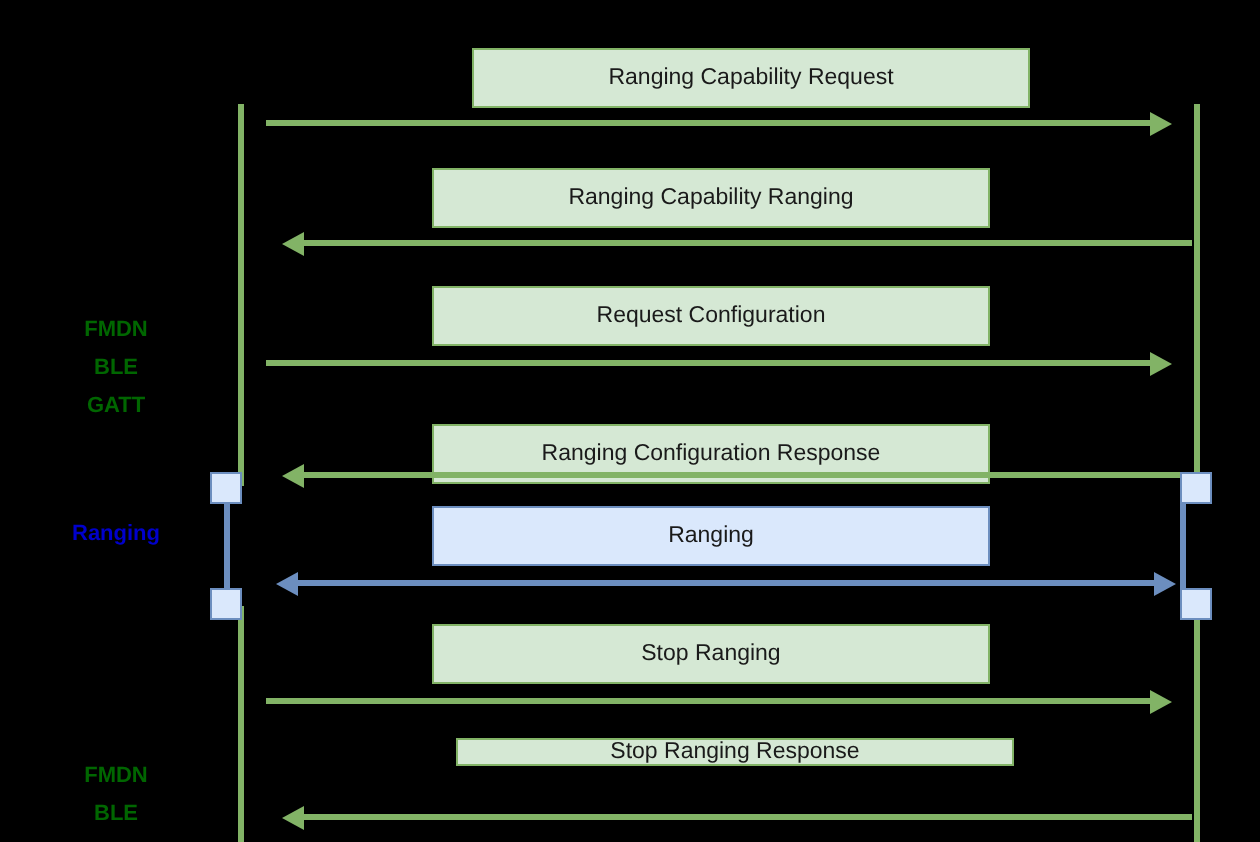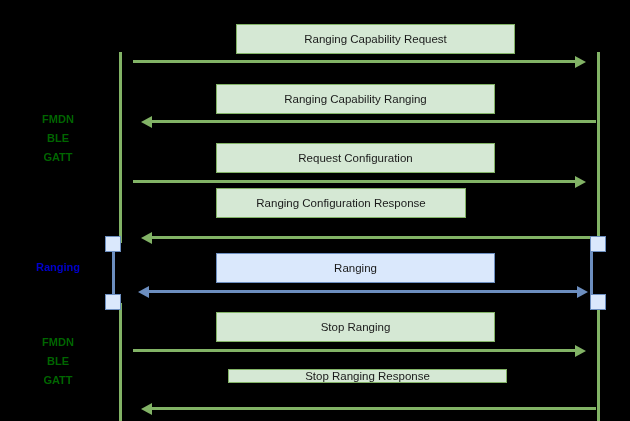--- a/index.html
+++ b/index.html
@@ -24,21 +24,21 @@
   
   .phase-label {
     position: absolute;
     text-align: center;
     font-size: 11px;
     font-weight: bold;
     line-height: 19px;
     letter-spacing: 0px;
     white-space: pre-line;
   }
-  .phase-label.green { color: #006600; }
+  .phase-label.green { color: #006600; margin-top: 46px; }
   .phase-label.blue  { color: #0000cc; }
 
   
   .msg-box {
     position: absolute;
     box-sizing: border-box;
     display: flex;
     align-items: center;
     justify-content: center;
     font-size: 11.5px;
@@ -129,21 +129,21 @@
   <div class="arrow-head right green" style="left:575px; top:55.5px;"></div>
 
   <div class="msg-box green" style="left:216px; top:84px; width:279px; height:30px;">Ranging Capability Ranging</div>
   <div class="arrow-line green" style="left:152px; top:120px; width:444px;"></div>
   <div class="arrow-head left green" style="left:141px; top:115.5px;"></div>
 
   <div class="msg-box green" style="left:216px; top:143px; width:279px; height:30px;">Request Configuration</div>
   <div class="arrow-line green" style="left:133px; top:180px; width:444px;"></div>
   <div class="arrow-head right green" style="left:575px; top:175.5px;"></div>
 
-  <div class="msg-box green" style="left:216px; top:188px; width:250px; height:30px;">Ranging Configuration Response</div>
+  <div class="msg-box green" style="left:216px; top:212px; width:279px; height:30px;">Ranging Configuration Response</div>
   <div class="arrow-line green" style="left:152px; top:236px; width:444px;"></div>
   <div class="arrow-head left green" style="left:141px; top:231.5px;"></div>
 
   <div class="activation-bar" style="left:112px; top:244px; height:58px;"></div>
   <div class="activation-node" style="left:105px; top:236px;"></div>
   <div class="activation-node" style="left:105px; top:294px;"></div>
 
   <div class="activation-bar" style="left:590px; top:244px; height:58px;"></div>
   <div class="activation-node" style="left:590px; top:236px;"></div>
   <div class="activation-node" style="left:590px; top:294px;"></div>

